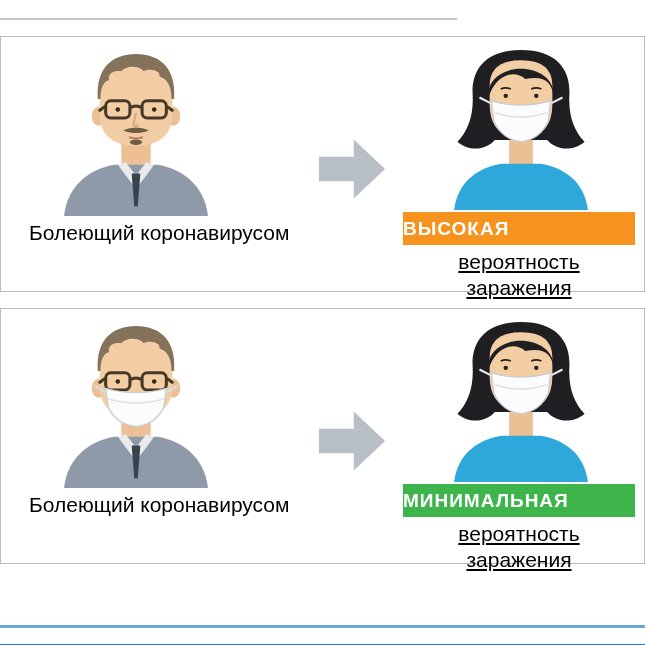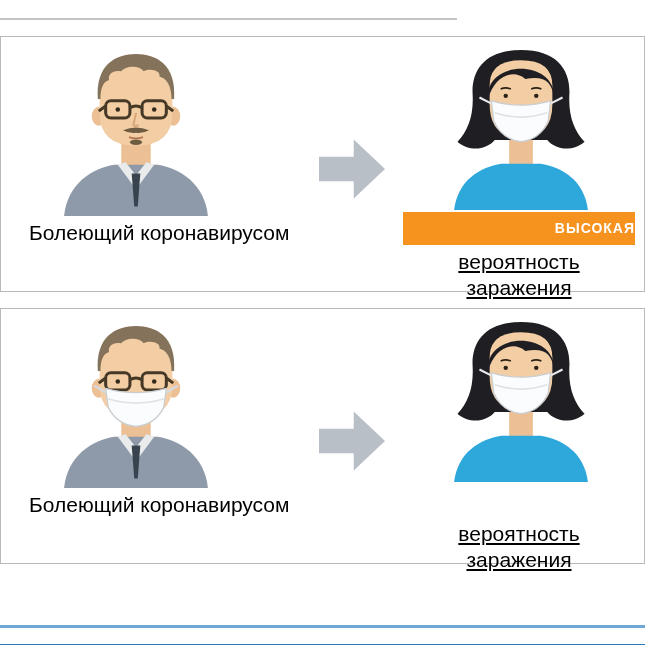--- a/index.html
+++ b/index.html
@@ -11,21 +11,21 @@
   .panel-1{top:28px;}
   .panel-2{top:300px;}
   .avatar{position:absolute;}
   .avatar-man{left:44px;top:10px;width:182px;}
   .avatar-woman{left:431px;top:8px;width:178px;}
   .avatar svg{display:block;width:100%;height:auto;}
   .arrow-wrap{position:absolute;left:318px;top:102px;width:66px;height:60px;}
   .arrow-wrap svg{display:block;width:100%;height:100%;}
   .sick-label{position:absolute;left:28px;top:184px;font-size:21px;line-height:24px;color:#000;}
   .badge{position:absolute;left:402px;top:175px;width:232px;height:33px;
-         color:#fff;font-weight:bold;font-size:14px;line-height:33px;text-align:right;
+         color:#fff;font-weight:bold;font-size:19px;line-height:33px;text-align:left;
          letter-spacing:1px;}
   .result-label{position:absolute;left:402px;top:212px;width:232px;text-align:center;
          font-size:21px;line-height:26px;color:#000;text-decoration:underline;}
   .footer-line-thin{position:absolute;top:617px;left:0;width:645px;height:3px;background:#6fa8d6;}
   .footer-line-thick{position:absolute;top:636px;left:0;width:645px;height:7px;background:#2d77bb;}
 </style>
 </head>
 <body>
 
 <div class="stage">
@@ -143,19 +143,20 @@
         <g>
           <line x1="72" y1="70" x2="56" y2="62" stroke="#e8eaec" stroke-width="2.5"></line>
           <line x1="138" y1="70" x2="154" y2="62" stroke="#e8eaec" stroke-width="2.5"></line>
           <path d="M70 66 Q105 76 140 66 L137 90 Q127 112 105 114 Q83 112 73 90 Z" fill="#fbfcfd" stroke="#c9ced2" stroke-width="1.5"></path>
           <path d="M74 80 Q105 90 136 80" stroke="#dde2e6" stroke-width="2" fill="none"></path>
         </g>
         <path d="M66 64 C62 16 148 16 144 64 C142 42 132 36 110 40 C96 28 74 36 66 64 Z" fill="#1f1f23"></path>
       </svg>
     </div>
 
+    <div class="badge" style="background-color:#3db54a">МИНИМАЛЬНАЯ</div>
     <div class="result-label">вероятность заражения</div>
   </div>
 
   <div class="footer-line-thin"></div>
   <div class="footer-line-thick"></div>
 
 </div>
 
 </body></html>

